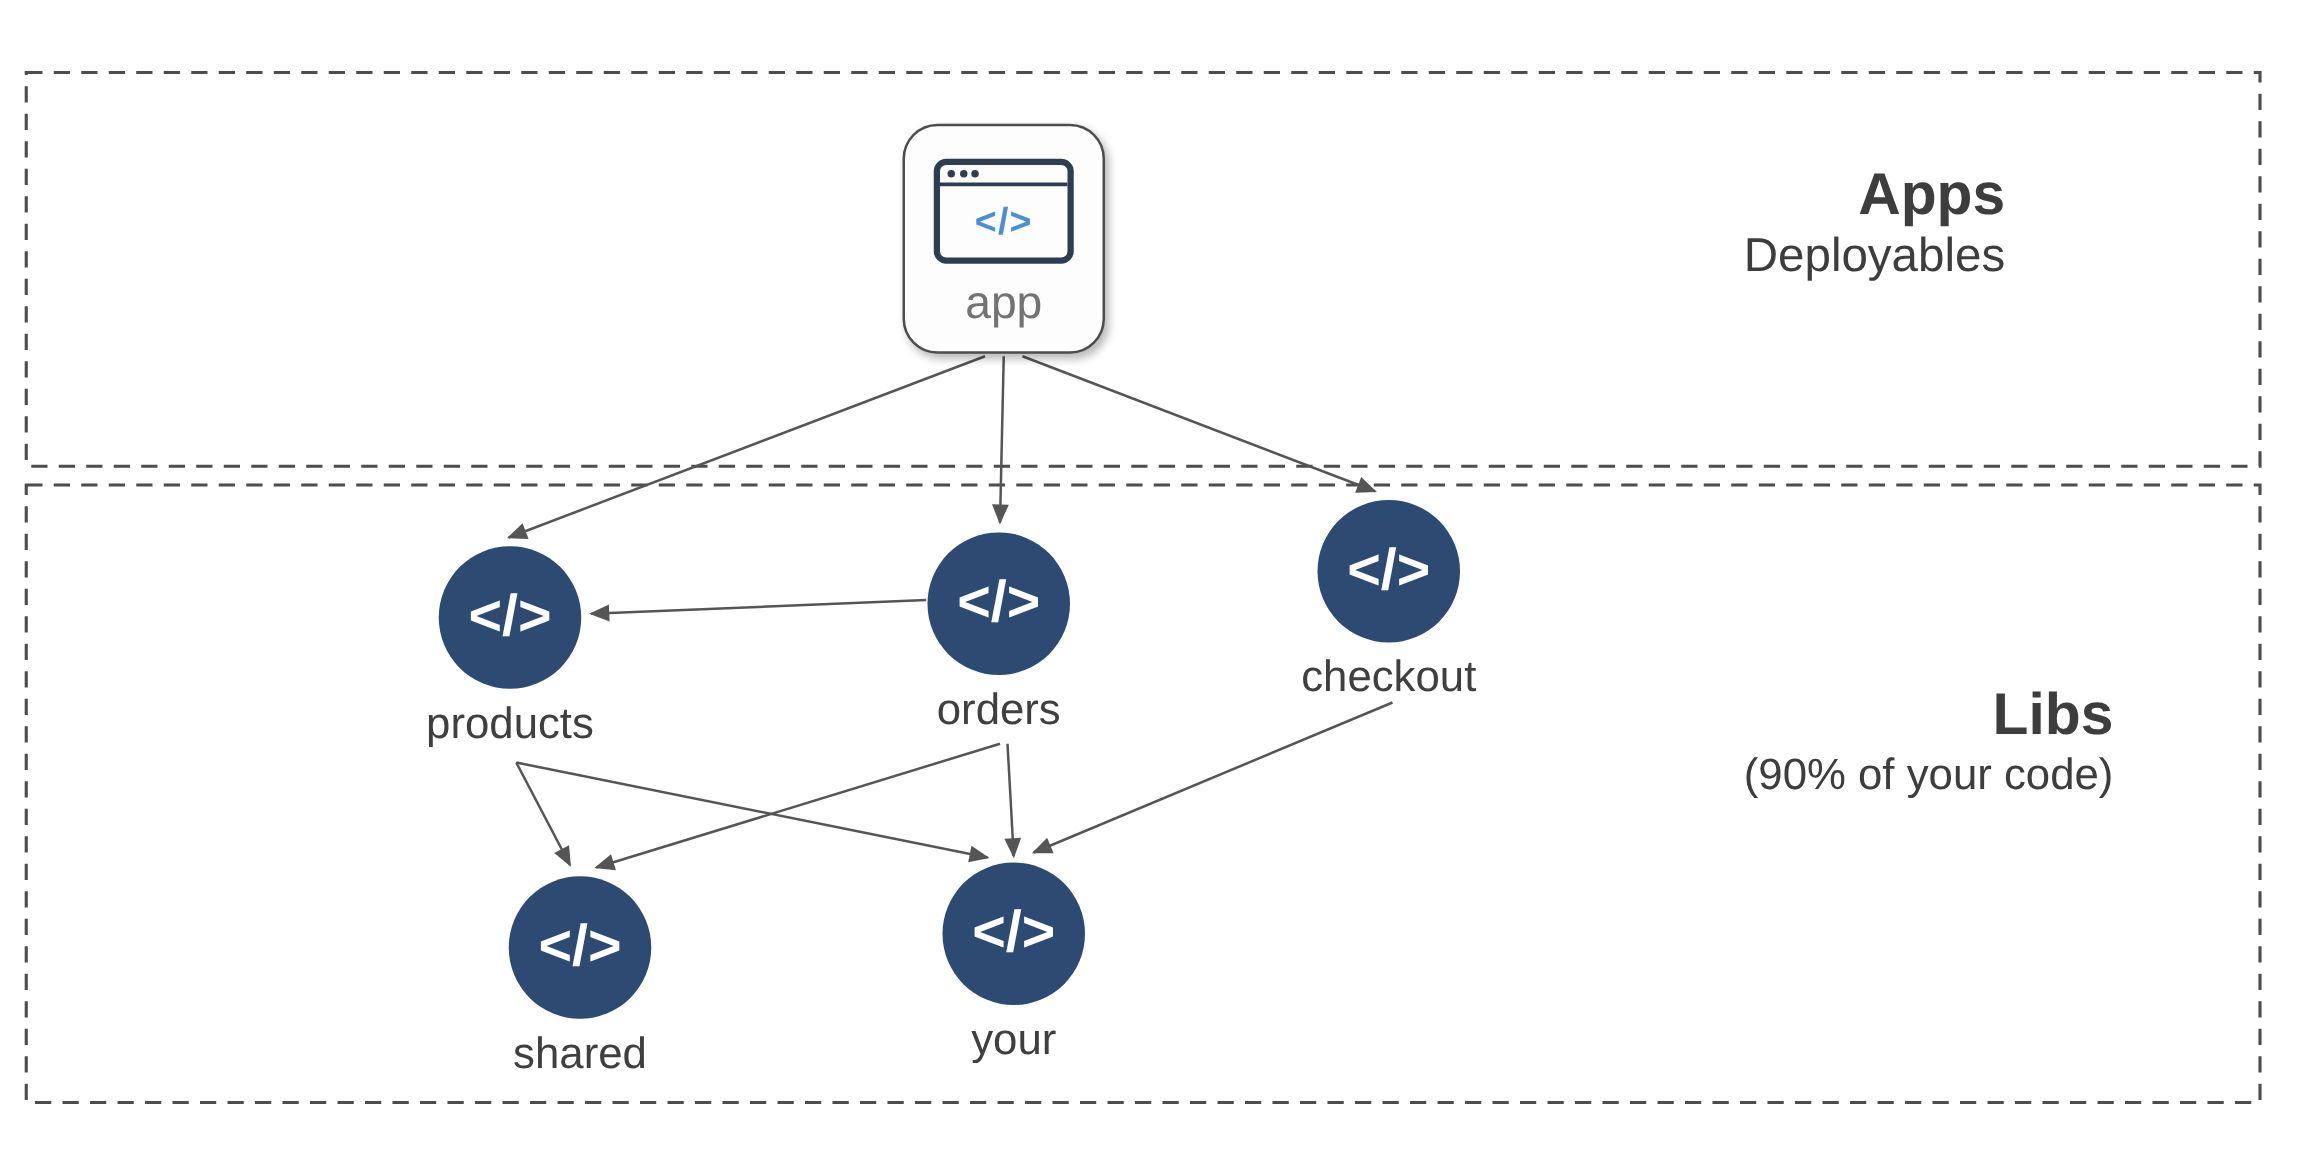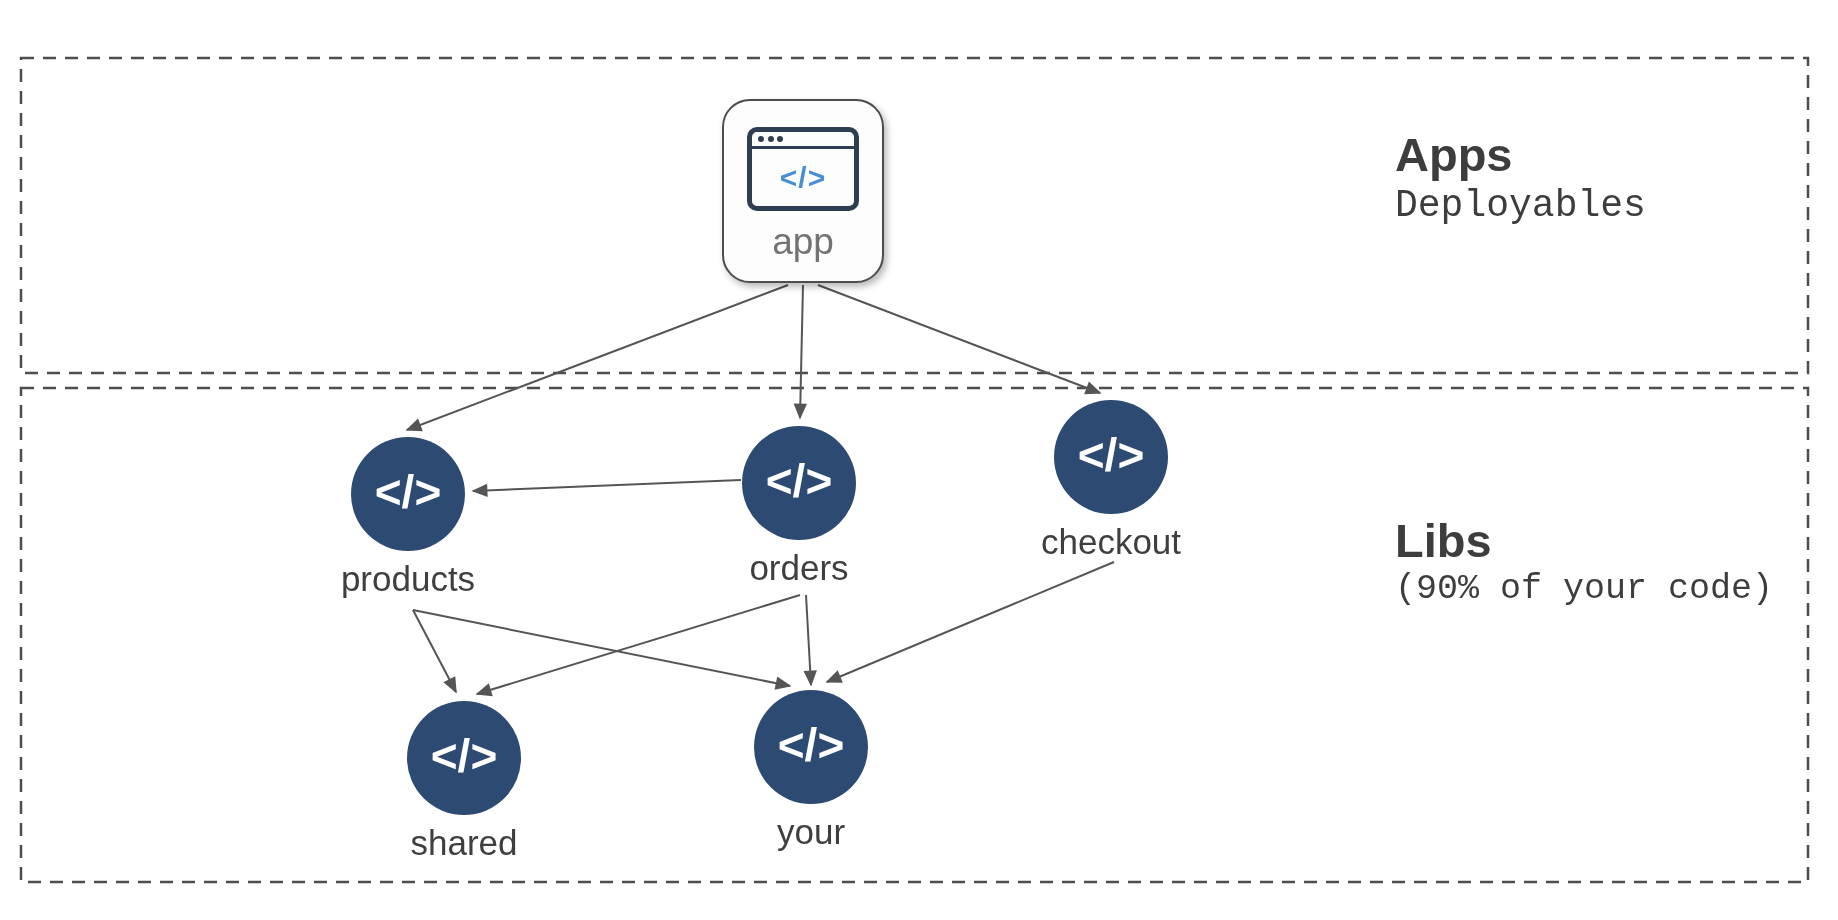--- a/index.html
+++ b/index.html
@@ -10,23 +10,23 @@
     background: #ffffff;
     font-family: "Liberation Sans", sans-serif;
     overflow: hidden;
   }
   .edge-layer {
     position: absolute;
     left: 0; top: 0;
     width: 1838px; height: 920px;
   }
   
-  .region-label { position: absolute; color: #3d3d3d; }
+  .region-label { position: absolute; color: #3d3d3d; text-align: right; }
   .region-title { font-size: 47px; font-weight: bold; line-height: 1.15; }
-  .region-sub   { font-size: 38px; line-height: 1.25; font-family: Liberation Mono, monospace; }
+  .region-sub   { font-size: 38px; line-height: 1.25; }
   .region-sub.small { font-size: 35px; }
 
   
   .app-card {
     position: absolute;
     left: 722px; top: 99px;
     width: 162px; height: 184px;
     background: #fdfdfd;
     border: 2.5px solid #4d4d4d;
     border-radius: 28px;
@@ -131,21 +131,21 @@
     <line x1="413" y1="610" x2="790" y2="686" stroke="#555555" stroke-width="2" marker-end="url(#arrow)"></line>
     <line x1="800" y1="595" x2="477" y2="694" stroke="#555555" stroke-width="2" marker-end="url(#arrow)"></line>
     <line x1="806" y1="595" x2="811" y2="685" stroke="#555555" stroke-width="2" marker-end="url(#arrow)"></line>
     <line x1="1114" y1="562" x2="827" y2="682" stroke="#555555" stroke-width="2" marker-end="url(#arrow)"></line>
   </svg>
 
   <div class="region-label" style="left:1395px; top:128px;">
     <div class="region-title">Apps</div>
     <div class="region-sub">Deployables</div>
   </div>
-  <div class="region-label" style="left:1395px; top:514px;">
+  <div class="region-label" style="left:1395px; top:544px;">
     <div class="region-title">Libs</div>
     <div class="region-sub small">(90% of your code)</div>
   </div>
 
   <div class="app-card">
     <div class="browser-icon">
       <div class="browser-top">
         <span class="dot"></span>
         <span class="dot"></span>
         <span class="dot"></span>

